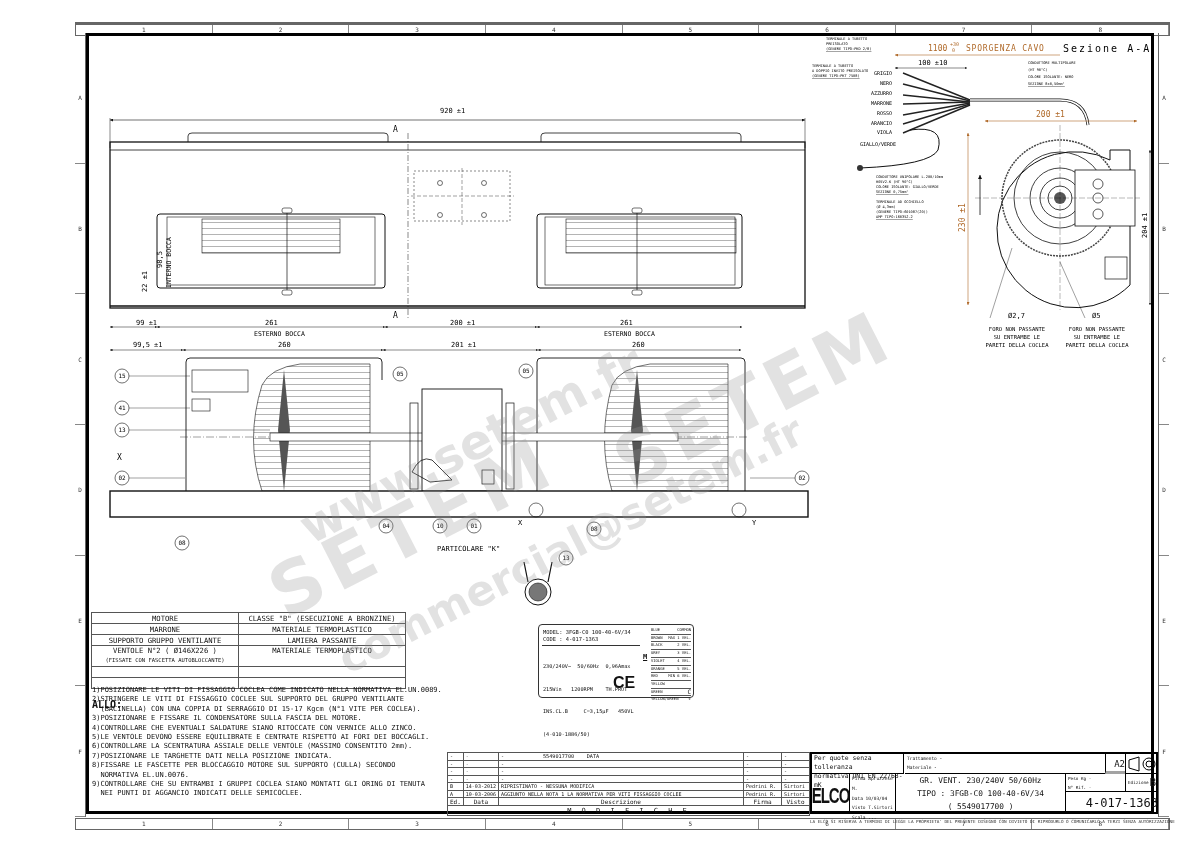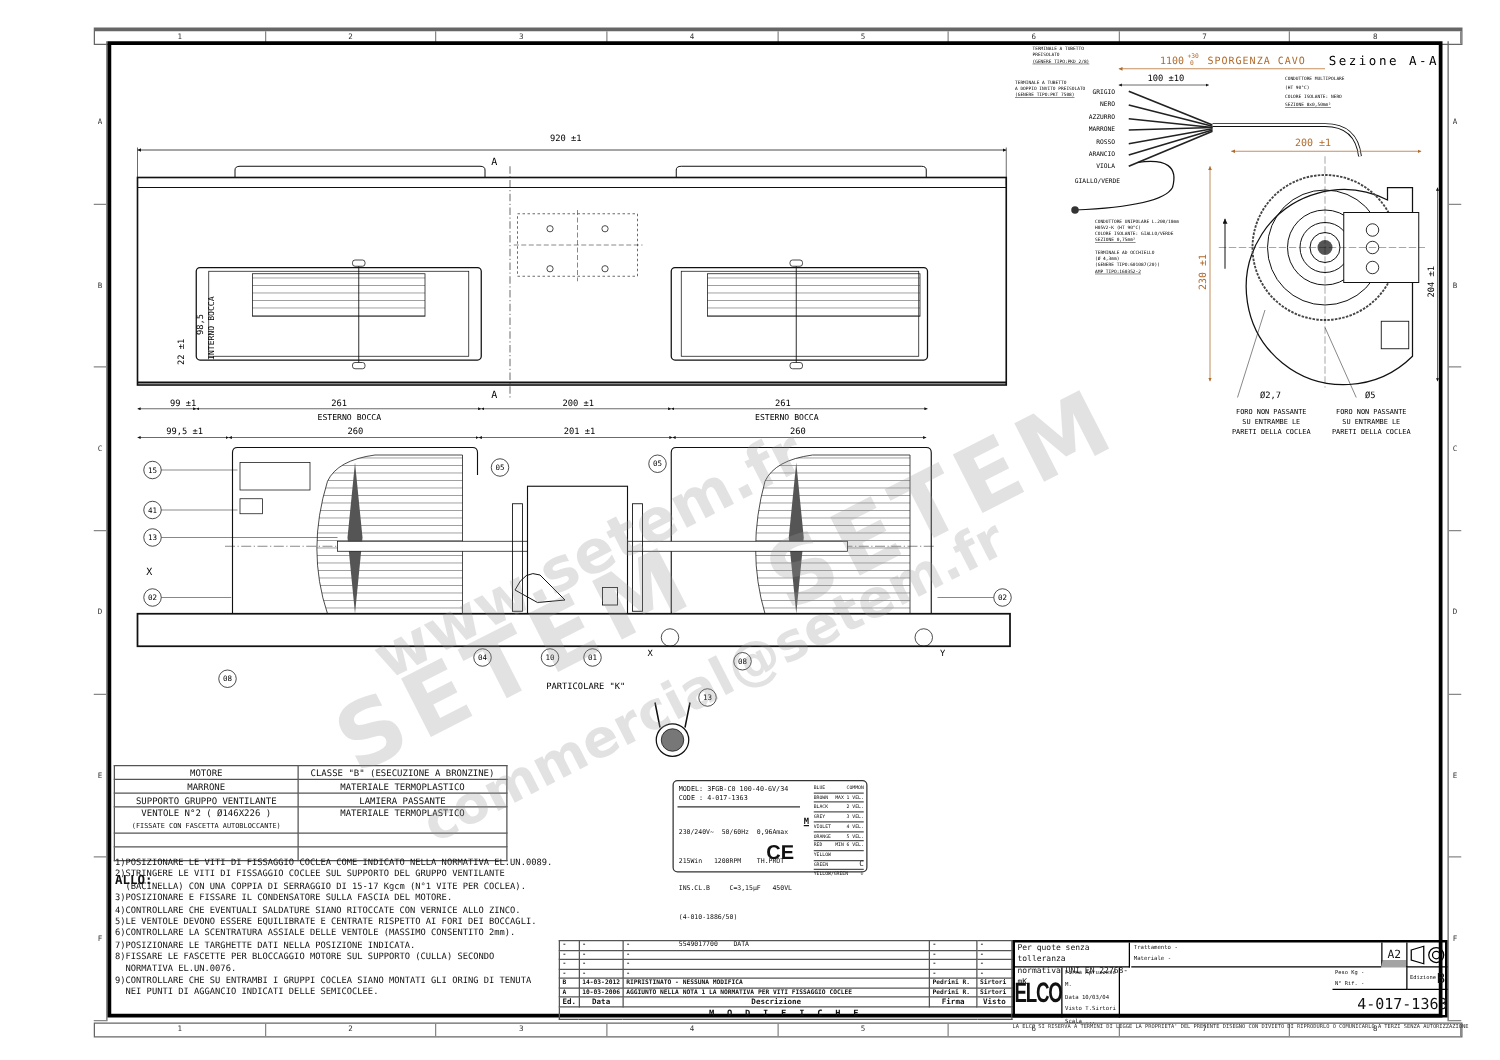--- a/index.html
+++ b/index.html
@@ -12,21 +12,21 @@
   .ruler-right{left:1158px;top:33px;width:10px;height:784px;display:flex;flex-direction:column;border-left:1px solid #666;}
   .ruler-left div,.ruler-right div{flex:1;border-bottom:1px solid #888;font-size:6px;display:flex;align-items:center;justify-content:center;color:#333;}
   .frame{left:86px;top:33px;width:1068px;height:781px;border:3px solid #000;box-sizing:border-box;}
   svg text{font-family:"DejaVu Sans Mono","Liberation Mono",monospace;}
   .spec-table{left:91px;top:612px;width:315px;border-collapse:collapse;font-size:7.2px;}
   .spec-table td{border:1px solid #555;padding:0 3px;height:10px;white-space:nowrap;text-align:center;}
   .spec-table td.c1{width:140px;}
   .note-title{left:92px;top:699px;font-size:10px;font-weight:bold;}
   .notes{left:92px;top:686px;font-size:7px;line-height:9.4px;white-space:pre;}
   .mod-table{left:447px;top:752px;width:363px;border-collapse:collapse;font-size:5px;}
-  .mod-table td{border:1px solid #555;height:6.5px;padding:0 2px;white-space:nowrap;overflow:hidden;font-weight:bold;}
+  .mod-table td{border:1px solid #555;height:6.5px;padding:0 2px;white-space:nowrap;overflow:hidden;}
   .tb{left:810px;top:752px;width:348px;height:62px;border:2px solid #000;box-sizing:border-box;font-size:6px;}
   .label-plate{left:538px;top:624px;width:154px;height:72px;border:1.5px solid #333;border-radius:4px;font-size:5.3px;}
   .watermark{position:absolute;color:rgba(150,150,150,0.28);font-family:"DejaVu Sans","Liberation Sans",sans-serif;font-weight:bold;white-space:nowrap;transform-origin:left top;pointer-events:none;}
   .foot{left:810px;top:819px;font-size:4.3px;color:#333;}
 </style>
 </head>
 <body>
 
 <div class="abs ruler-top">
   <div>1</div>
@@ -471,37 +471,42 @@
 
 <div class="abs tb">
   <div class="abs" style="left:0;top:0;width:92px;height:20px;border-right:1px solid #000;border-bottom:1px solid #000;font-size:6.4px;line-height:9px;padding-left:2px;box-sizing:border-box">
     <div>Per quote senza tolleranza</div>
     <div>normativa UNI EN 22768-mK</div>
   </div>
   <div class="abs" style="left:93px;top:0;width:200px;height:20px;border-bottom:1px solid #000;font-size:4.5px;line-height:9px;padding-left:2px;box-sizing:border-box">
     <div><span>Trattamento</span> <span>-</span></div>
     <div><span>Materiale</span> <span>-</span></div>
   </div>
-  <div class="abs" style="left:293px;top:0;width:20px;height:20px;border-left:1px solid #000;border-bottom:6px solid #a3a3a3;font-size:9px;text-align:center;line-height:20px;box-sizing:border-box">A2</div>
+  <div class="abs" style="left:293px;top:0;width:20px;height:20px;border-left:1px solid #000;border-bottom:3px solid #a3a3a3;font-size:9px;text-align:right;line-height:20px;box-sizing:border-box">A2</div>
   <div class="abs" style="left:313px;top:0;width:33px;height:20px;border-left:1px solid #000;border-bottom:1px solid #000;box-sizing:border-box">
     <svg width="33" height="20">
         <path d="M3,6 L13,3 V17 L3,14 Z" fill="none" stroke="#000" stroke-width="1"></path>
         <circle cx="23" cy="10" r="6" fill="none" stroke="#000" stroke-width="1"></circle>
         <circle cx="23" cy="10" r="3" fill="none" stroke="#000" stroke-width="1"></circle>
       </svg>
   </div>
   <div class="abs" style="left:0;top:20px;width:38px;height:40px;border-right:1px solid #000;box-sizing:border-box;display:flex;align-items:center;justify-content:center">
     <span style="font-family:'Liberation Sans',sans-serif;font-weight:bold;font-size:15px;letter-spacing:-1px;transform:scaleY(1.5)">ELCO</span>
   </div>
   <div class="abs" style="left:38px;top:20px;width:46px;height:40px;border-right:1px solid #000;font-size:4.5px;line-height:9.8px;padding-left:2px;box-sizing:border-box">
     <div><span>Firma</span> <span>Apruzzese M.</span></div>
     <div><span>Data</span> <span>10/03/04</span></div>
     <div><span>Visto</span> <span>T.Sirtori</span></div>
     <div><span>Scala</span> <span>...</span></div>
   </div>
+  <div class="abs" style="left:84px;top:20px;width:170px;height:40px;border-right:1px solid #000;font-size:7.8px;line-height:13px;text-align:center;box-sizing:border-box">
+    <div>GR. VENT. 230/240V 50/60Hz</div>
+    <div>TIPO : 3FGB-C0 100-40-6V/34</div>
+    <div>( 5549017700 )</div>
+  </div>
   <div class="abs" style="left:254px;top:20px;width:60px;height:18px;border-right:1px solid #000;border-bottom:1px solid #000;font-size:4.3px;line-height:9px;padding-left:2px;box-sizing:border-box">
     <div><span>Peso Kg</span> <span>-</span></div>
     <div><span>N° Rif.</span> <span>-</span></div>
   </div>
   <div class="abs" style="left:314px;top:20px;width:32px;height:18px;border-bottom:1px solid #000;display:flex;align-items:center;justify-content:space-between;padding:0 2px;box-sizing:border-box">
     <span style="font-size:4.3px">Edizione</span>
     <span style="font-size:11px">B</span>
   </div>
   <div class="abs" style="left:254px;top:38px;width:92px;height:22px;font-size:12px;text-align:right;line-height:22px">4-017-1363</div>
 </div>

